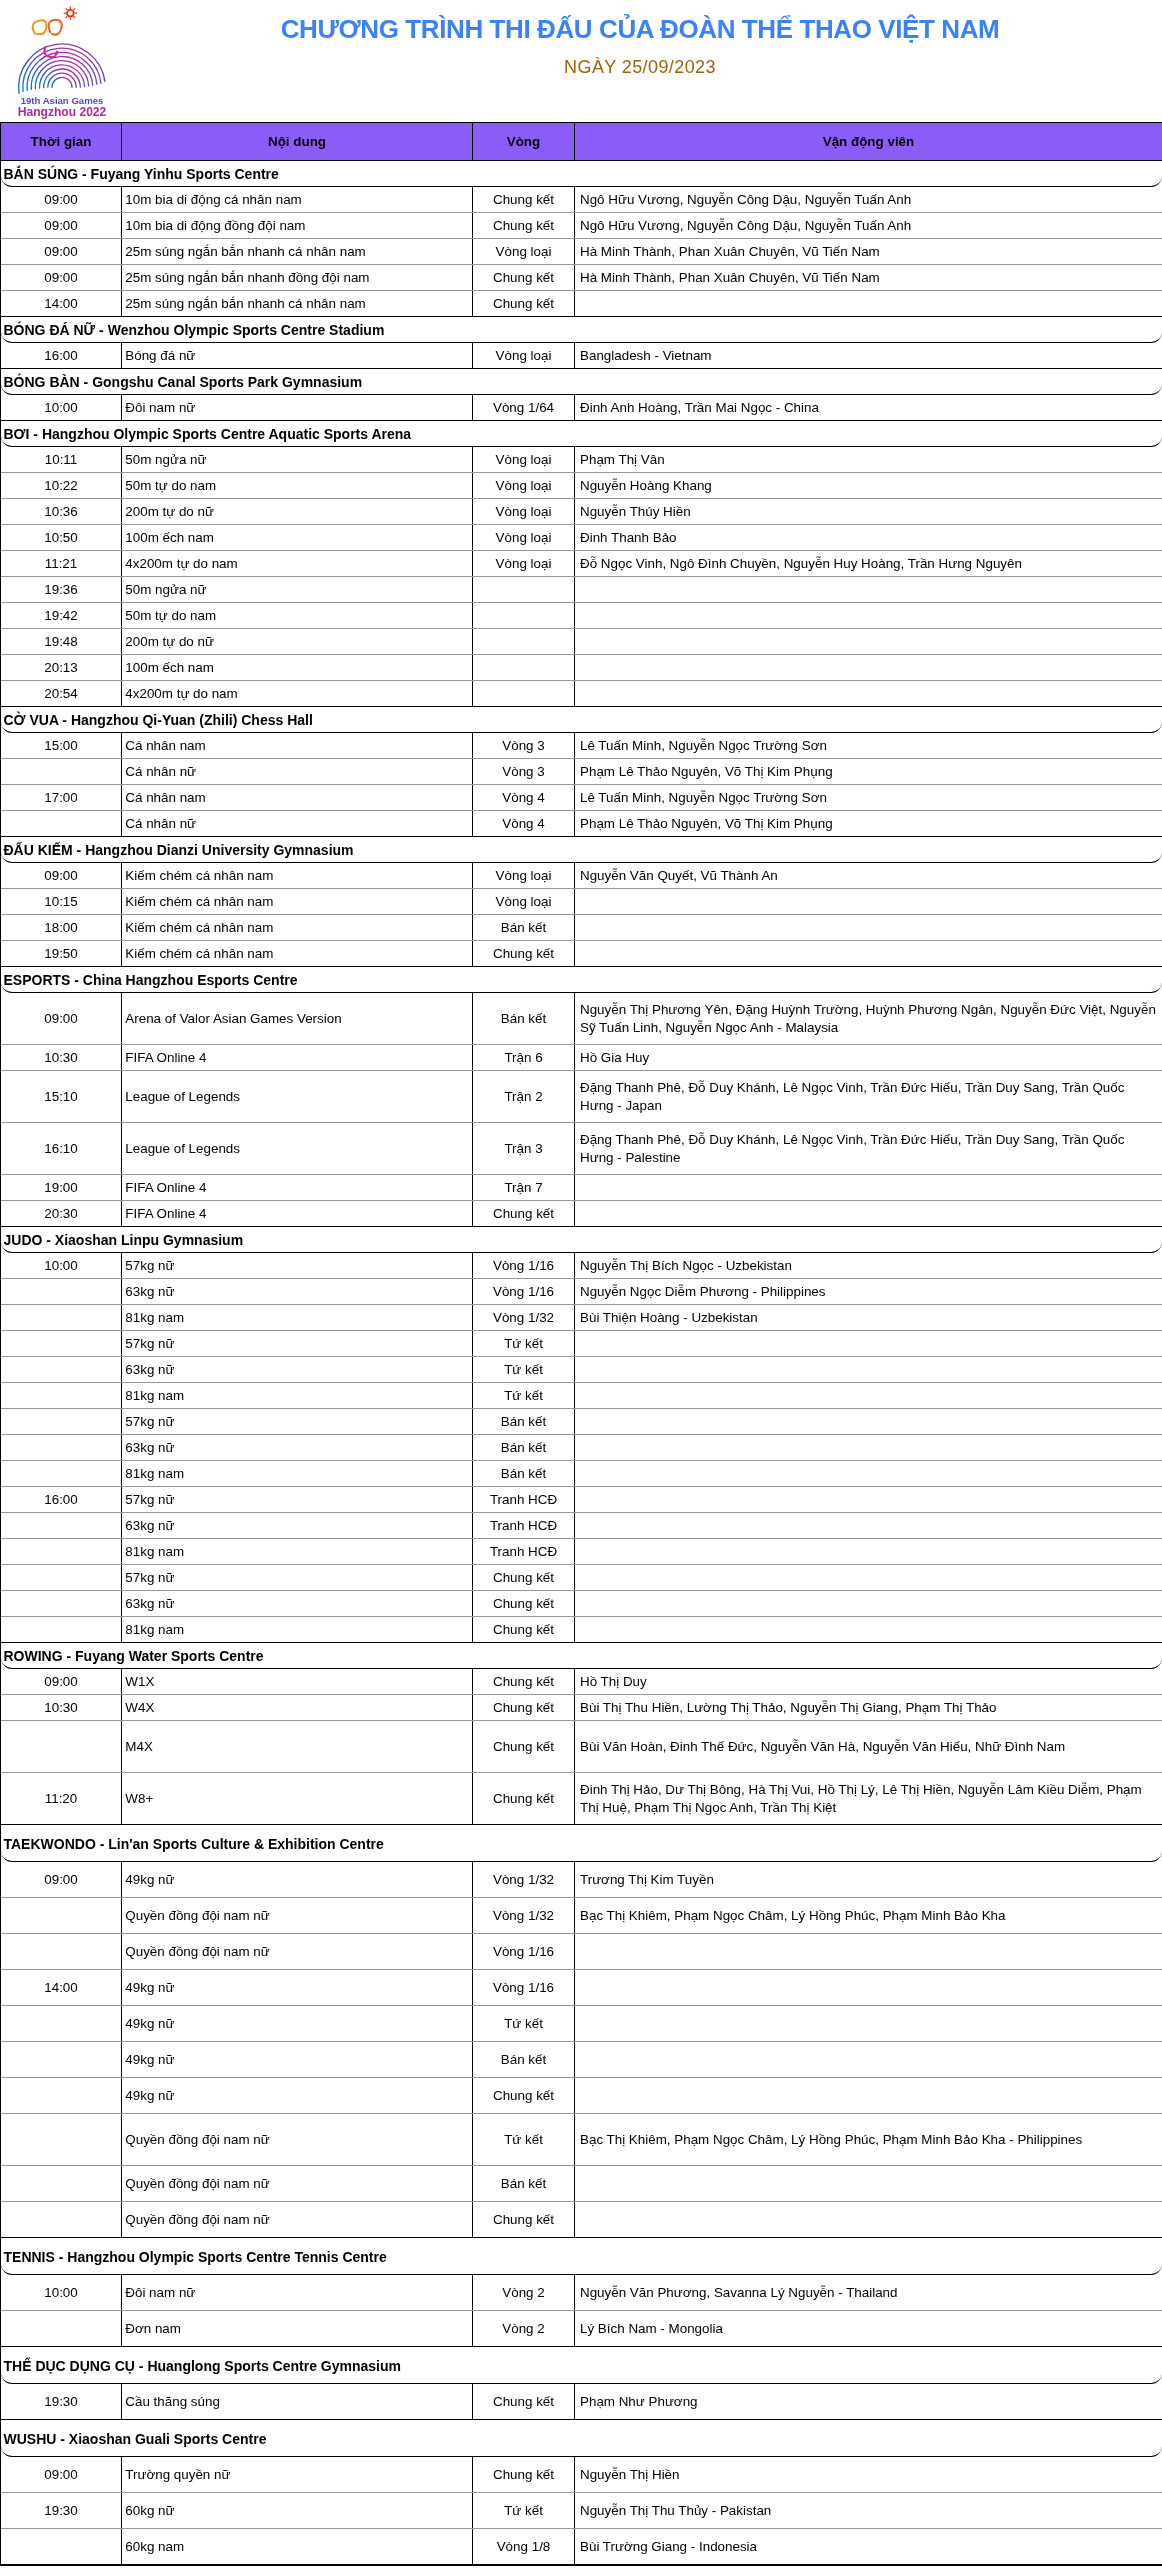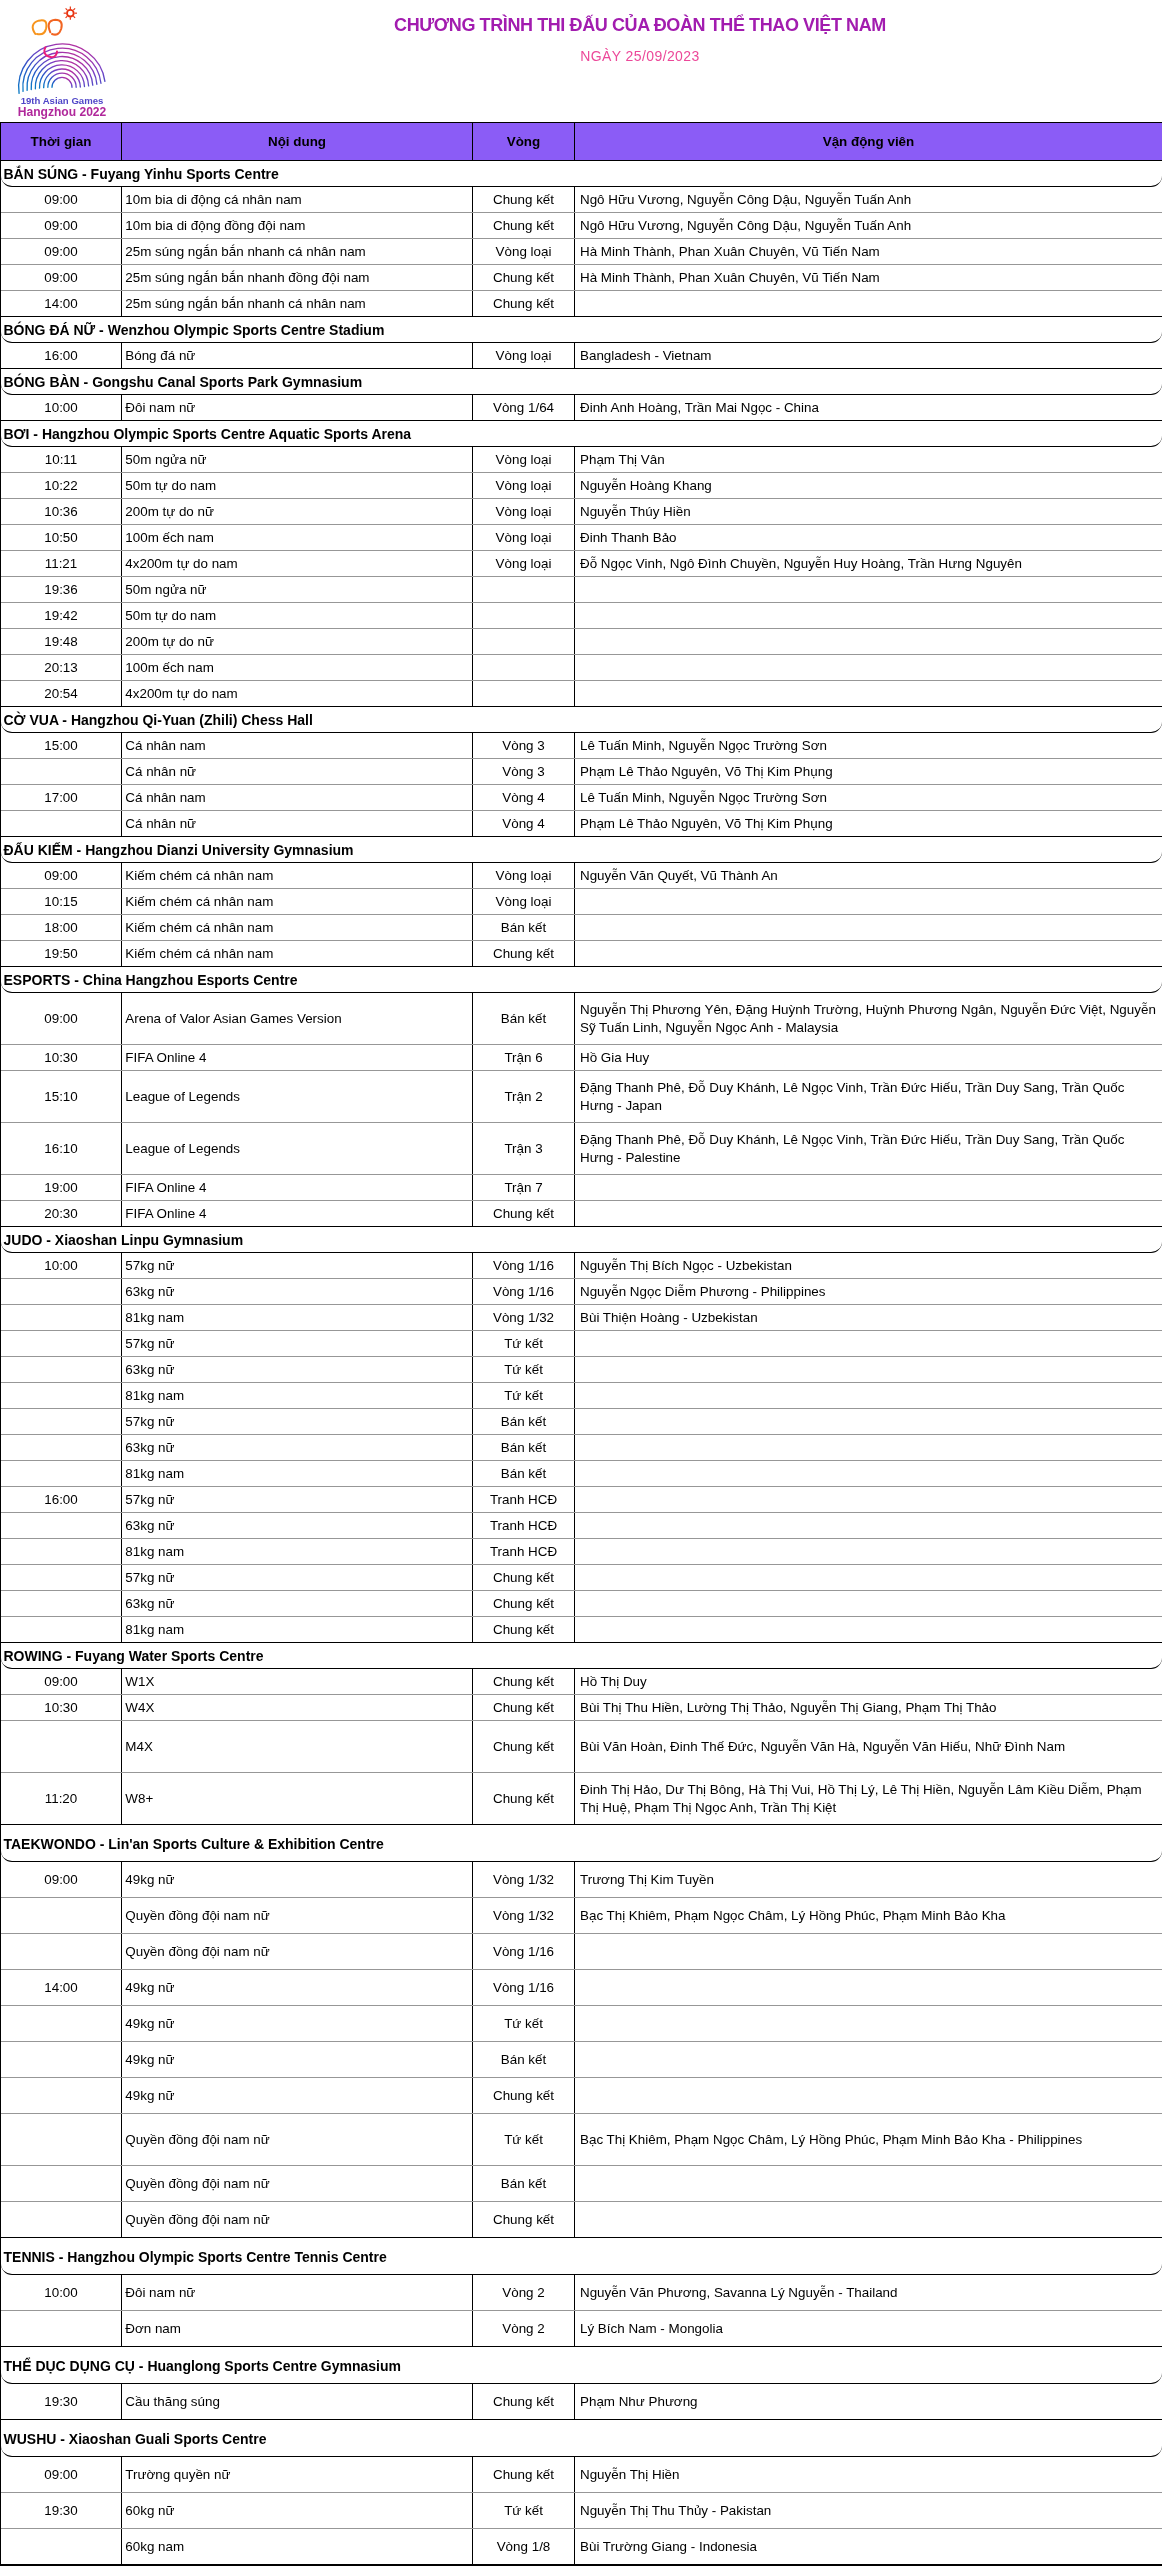--- a/index.html
+++ b/index.html
@@ -1,21 +1,21 @@
 <!DOCTYPE html>
 <html lang="vi" style="font-size:13.4px"><head>
 <meta charset="utf-8">
 <style>
   html,body{margin:0;padding:0;background:#fff;color:#000;}
   body{width:1163px;font-family:"Liberation Sans",sans-serif;-webkit-font-smoothing:antialiased;}
   .page-header{position:relative;height:122px;}
   .logo{position:absolute;left:6.7px;top:1.7px;width:110px;height:119px;}
   .titles{margin-left:117px;text-align:center;padding-top:15px;}
-  .doc-title{color:#a21caf;font-weight:bold;font-size:18px;letter-spacing:-0.4px;line-height:1.15;}
-  .doc-date{color:#ec4899;font-size:14px;margin-top:12.5px;letter-spacing:0.4px;}
+  .doc-title{color:#3b82f6;font-weight:bold;font-size:26px;letter-spacing:-0.4px;line-height:1.15;}
+  .doc-date{color:#a16207;font-size:18px;margin-top:12.5px;letter-spacing:0.4px;}
   .sched{border-left:1.7px solid #000;border-right:1.7px solid #000;border-bottom:2.5px solid #000;}
   .thead{display:flex;background:#8b5cf6;border-top:1.7px solid #000;border-bottom:1.7px solid #000;height:37px;font-weight:bold;font-size:14.2px;}
   .thead .cell{display:flex;align-items:center;justify-content:center;border-right:1.7px solid #000;box-sizing:border-box;}
   .thead .cell:last-child{border-right:none;}
   .c1{width:121px;flex:none;}
   .c2{width:351px;flex:none;}
   .c3{width:102px;flex:none;}
   .c4{flex:1;}
   .section{border-top:1.7px solid #000;}
   .section:first-child{border-top:none;}

